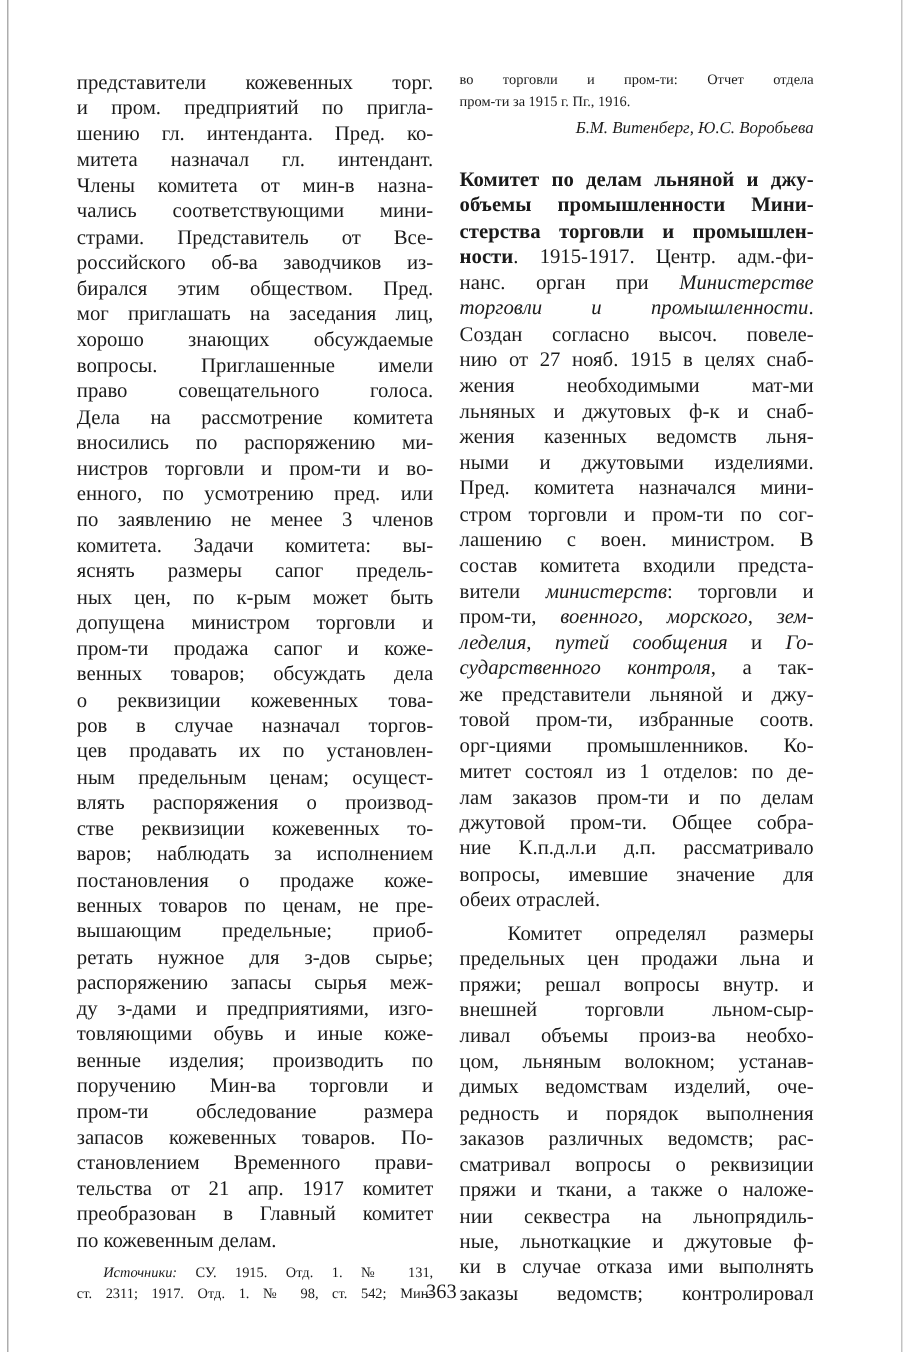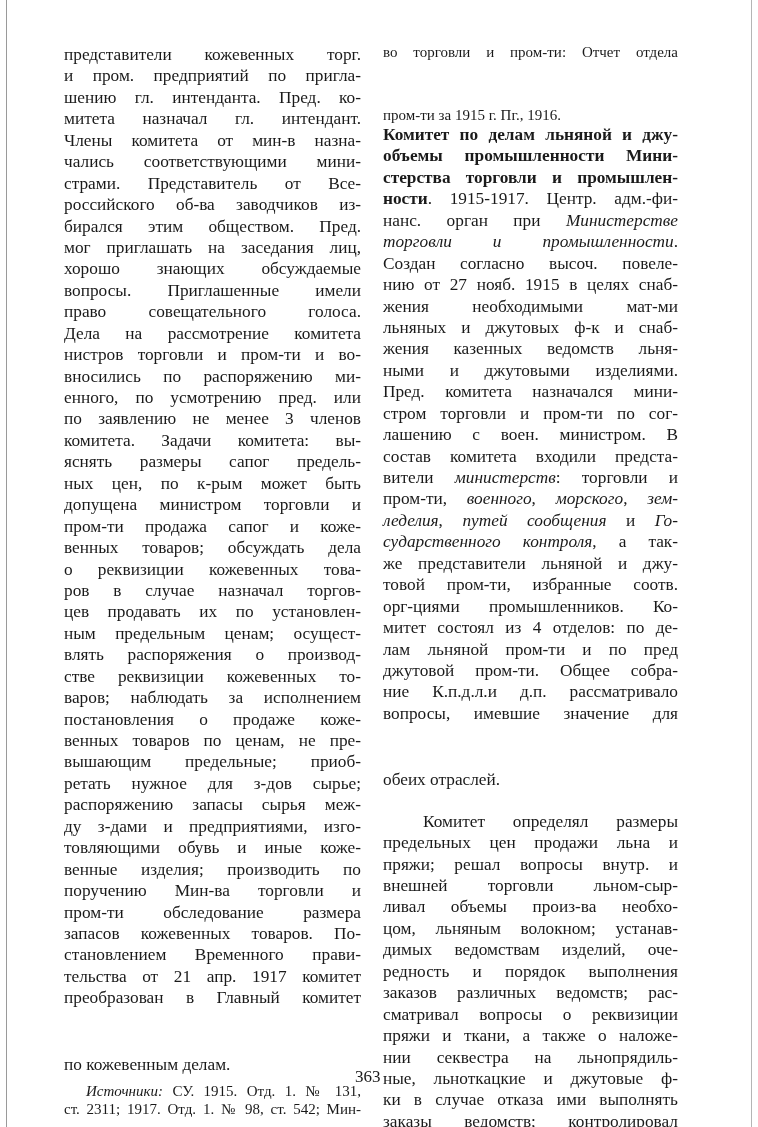--- a/index.html
+++ b/index.html
@@ -26,64 +26,63 @@
     .scan-edge-right {
       position: absolute;
       left: 751px;
       top: 0;
       width: 1px;
       height: 1127px;
       background: #b5b5b5;
     }
     .column {
       position: absolute;
-      top: 44px;
+      top: 58px;
       width: 297px;
       font-size: 17.3px;
       line-height: 21.45px;
     }
     .col-left { left: 64px; }
     .col-right { left: 383px; width: 295px; }
     .line {
       display: block;
       white-space: nowrap;
       text-align: justify;
       text-align-last: justify;
       height: 21.45px;
     }
     .line.last {
       text-align-last: left;
-      margin-top: 45px;
     }
     .line.indent {
       padding-left: 40px;
     }
     .small {
-      font-size: 15px;
+      font-size: 12px;
       line-height: 17.5px;
     }
     .small .line { height: 17.5px; }
     .sources { margin-top: 8px; }
     .authors {
       text-align: right;
       font-style: italic;
       font-size: 14px;
       line-height: 18px;
       margin-top: 6px;
       margin-bottom: 22px;
     }
     .b { font-weight: bold; }
     .i { font-style: italic; }
     .page-number {
       position: absolute;
       left: 355px;
       top: 1067px;
       font-size: 17px;
     }
-    .para-gap { margin-top: 20px; }
+    .para-gap { margin-top: 6px; }
   </style>
 </head>
 <body>
 
 <div class="scan-edge-left"></div>
 <div class="scan-edge-right"></div>
 
 <div class="column col-left">
   <div id="left-lines">
       <span class="line">представители кожевенных торг.</span>
@@ -93,22 +92,22 @@
       <span class="line">Члены комитета от мин-в назна-</span>
       <span class="line">чались соответствующими мини-</span>
       <span class="line">страми. Представитель от Все-</span>
       <span class="line">российского об-ва заводчиков из-</span>
       <span class="line">бирался этим обществом. Пред.</span>
       <span class="line">мог приглашать на заседания лиц,</span>
       <span class="line">хорошо знающих обсуждаемые</span>
       <span class="line">вопросы. Приглашенные имели</span>
       <span class="line">право совещательного голоса.</span>
       <span class="line">Дела на рассмотрение комитета</span>
+      <span class="line">вносились по распоряжению ми-</span>
       <span class="line">нистров торговли и пром-ти и во-</span>
-      <span class="line">вносились по распоряжению ми-</span>
       <span class="line">енного, по усмотрению пред. или</span>
       <span class="line">по заявлению не менее 3 членов</span>
       <span class="line">комитета. Задачи комитета: вы-</span>
       <span class="line">яснять размеры сапог предель-</span>
       <span class="line">ных цен, по к-рым может быть</span>
       <span class="line">допущена министром торговли и</span>
       <span class="line">пром-ти продажа сапог и коже-</span>
       <span class="line">венных товаров; обсуждать дела</span>
       <span class="line">о реквизиции кожевенных това-</span>
       <span class="line">ров в случае назначал торгов-</span>
@@ -137,20 +136,21 @@
     <span class="line indent" style="padding-left:22px;"><span class="i">Источники:</span><span> СУ. 1915. Отд. 1. № 131,</span></span>
     <span class="line">ст. 2311; 1917. Отд. 1. № 98, ст. 542; Мин-</span>
   </div>
 </div>
 
 <div class="column col-right">
   <div class="small">
     <span class="line">во торговли и пром-ти: Отчет отдела</span>
     <span class="line last">пром-ти за 1915 г. Пг., 1916.</span>
   </div>
+  <div class="authors">Б.М. Витенберг, Ю.С. Воробьева</div>
 
   <div>
     <span class="line b">Комитет по делам льняной и джу-</span>
     <span class="line b">объемы промышленности Мини-</span>
     <span class="line b">стерства торговли и промышлен-</span>
     <span class="line"><span class="b">ности</span><span>. 1915-1917. Центр. адм.-фи-</span></span>
     <span class="line"><span>нанс. орган при </span><span class="i">Министерстве</span></span>
     <span class="line"><span class="i">торговли и промышленности</span><span>.</span></span>
     <div id="right-lines-a">
         <span class="line">Создан согласно высоч. повеле-</span>
@@ -165,22 +165,22 @@
         <span class="line">состав комитета входили предста-</span>
       </div>
     <span class="line"><span>вители </span><span class="i">министерств</span><span>: торговли и</span></span>
     <span class="line"><span>пром-ти, </span><span class="i">военного</span><span>, </span><span class="i">морского</span><span>, </span><span class="i">зем-</span></span>
     <span class="line"><span class="i">леделия</span><span>, </span><span class="i">путей сообщения</span><span> и </span><span class="i">Го-</span></span>
     <span class="line"><span class="i">сударственного контроля</span><span>, а так-</span></span>
     <div id="right-lines-b">
         <span class="line">же представители льняной и джу-</span>
         <span class="line">товой пром-ти, избранные соотв.</span>
         <span class="line">орг-циями промышленников. Ко-</span>
-        <span class="line">митет состоял из 4 отделов: по де-</span>
-        <span class="line">лам льняной пром-ти и по пред</span>
+        <span class="line">митет состоял из 1 отделов: по де-</span>
+        <span class="line">лам заказов пром-ти и по делам</span>
         <span class="line">джутовой пром-ти. Общее собра-</span>
         <span class="line">ние К.п.д.л.и д.п. рассматривало</span>
         <span class="line">вопросы, имевшие значение для</span>
         <span class="line last">обеих отраслей.</span>
       </div>
     <div id="right-lines-c" class="para-gap">
         <span class="line indent">Комитет определял размеры</span>
         <span class="line">предельных цен продажи льна и</span>
         <span class="line">пряжи; решал вопросы внутр. и</span>
         <span class="line">внешней торговли льном-сыр-</span>

